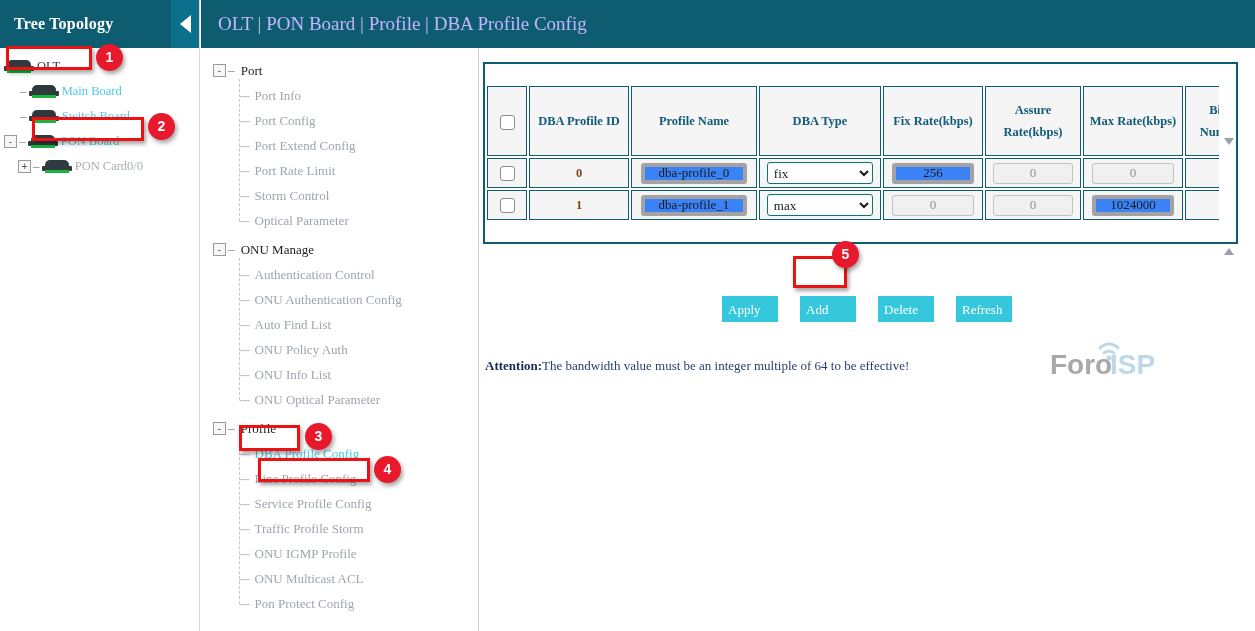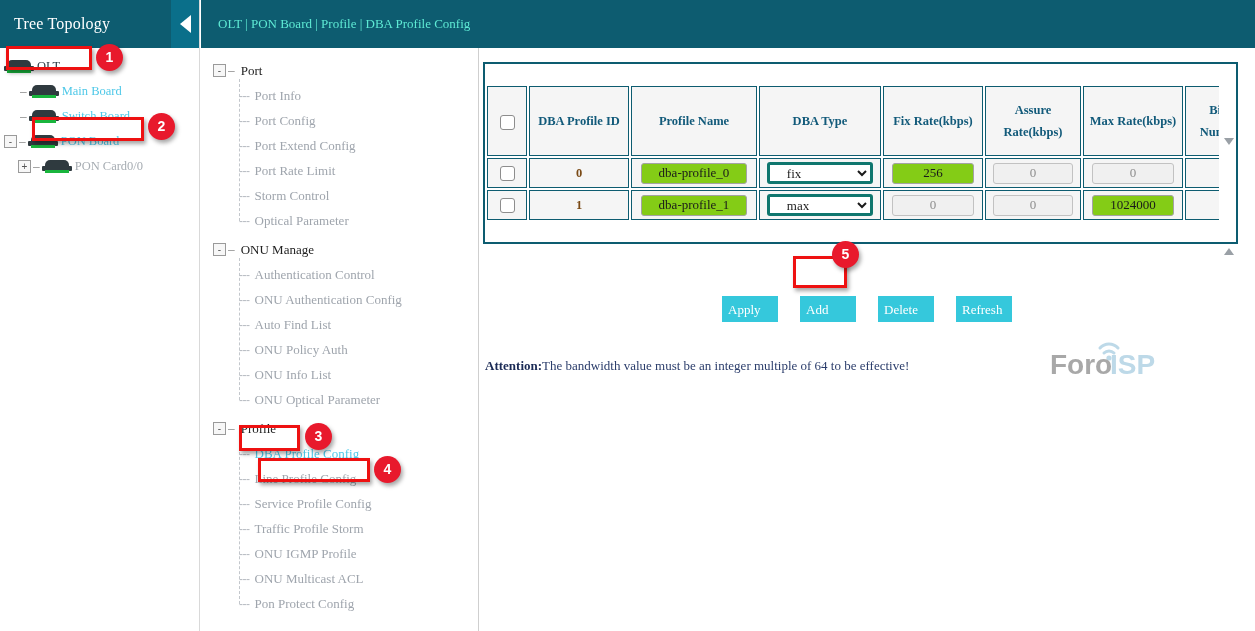--- a/index.html
+++ b/index.html
@@ -27,21 +27,21 @@
     position: relative;
     height: 48px;
     background: #0d5c70;
     display: flex;
     align-items: center;
     padding-left: 14px;
   }
   #tree-header .title {
     color: #ffffff;
     font-size: 16px;
-    font-weight: normal;
+    font-weight: bold;
     letter-spacing: .2px;
   }
   #collapse-btn {
     position: absolute;
     right: 0; top: 0;
     width: 28px; height: 48px;
     background: #0a6f8a;
     display: flex; align-items: center; justify-content: center;
     cursor: pointer;
   }
@@ -173,22 +173,22 @@
 
   
   #topbar {
     position: absolute; left: 201px; top: 0;
     width: 1054px; height: 48px;
     background: #0d5c70;
     display: flex; align-items: center;
     padding-left: 17px;
   }
   #topbar .crumb {
-    color: #5eead4;
-    font-size: 13px;
+    color: #c4b5fd;
+    font-size: 19px;
   }
   #content {
     position: absolute; left: 480px; top: 48px;
     width: 775px; height: 583px;
     background: #ffffff;
   }
 
   
   #table-wrap {
     position: absolute;
@@ -243,41 +243,41 @@
     display: inline-block;
     vertical-align: middle;
     cursor: pointer;
   }
   input.cellinput {
     width: 92%;
     height: 21px;
     text-align: center;
     font-family: "Liberation Serif", serif;
     font-size: 13px;
-    border: 1px solid #a3a3a3;
+    border: 4px solid #a3a3a3;
     border-radius: 3px;
-    background: #84cc16;
+    background: #3b82f6;
     color: #1a1a1a;
     padding: 0;
   }
   input.cellinput.disabled {
     border: 1px solid #c2c2c2;
     background: #f0f0f0;
     color: #8d8d8d;
   }
   select.cellselect {
     width: 95%;
     height: 22px;
     font-family: "Liberation Serif", serif;
     font-size: 13px;
-    border: 3px solid #0f766e;
+    border: 1px solid #0f766e;
     border-radius: 3px;
     background: #ffffff;
     color: #1a1a1a;
-    padding-left: 13px;
+    padding-left: 2px;
   }
 
   
   #vscroll {
     width: 17px;
     background: #f6f6f6;
     border-left: 1px solid #dcdcdc;
     position: relative;
     flex: 0 0 auto;
     cursor: pointer;

